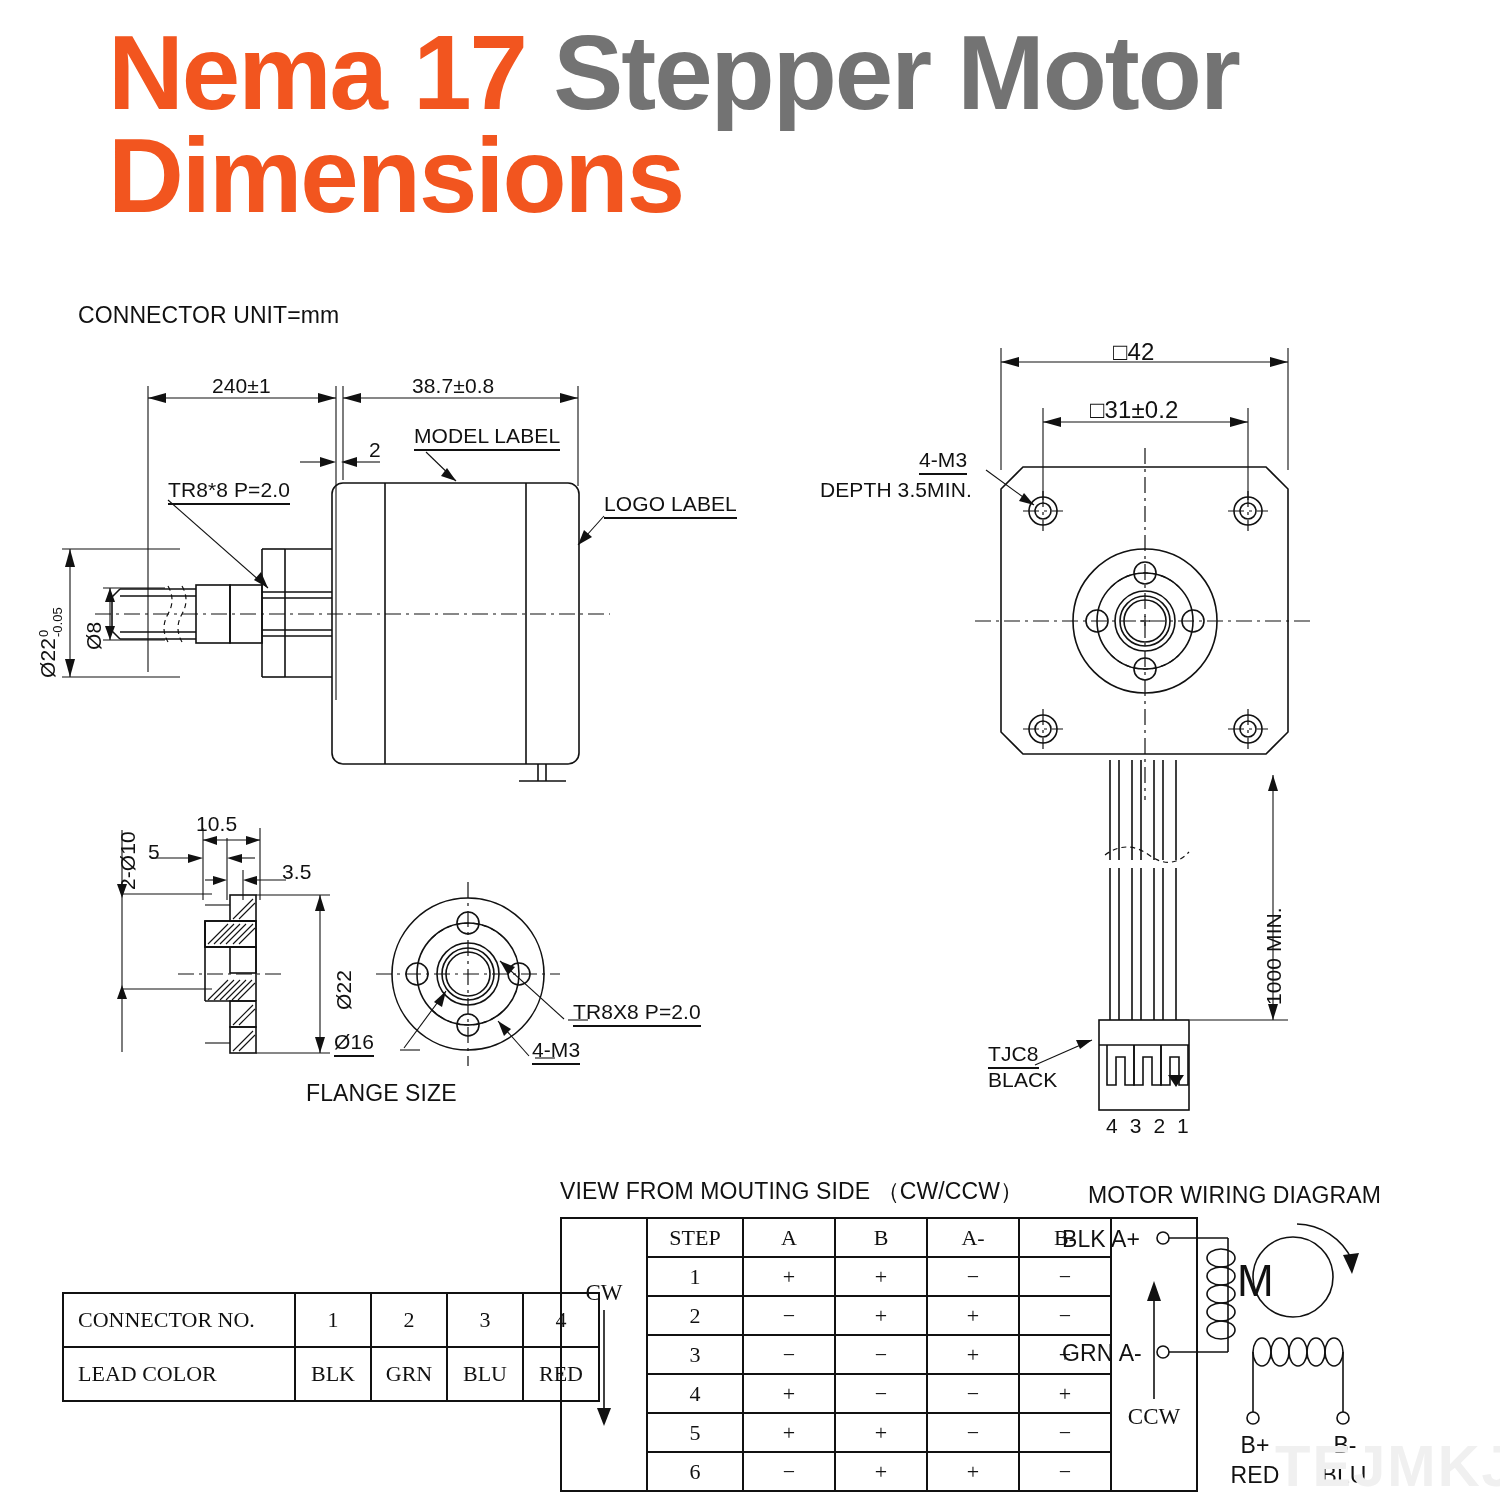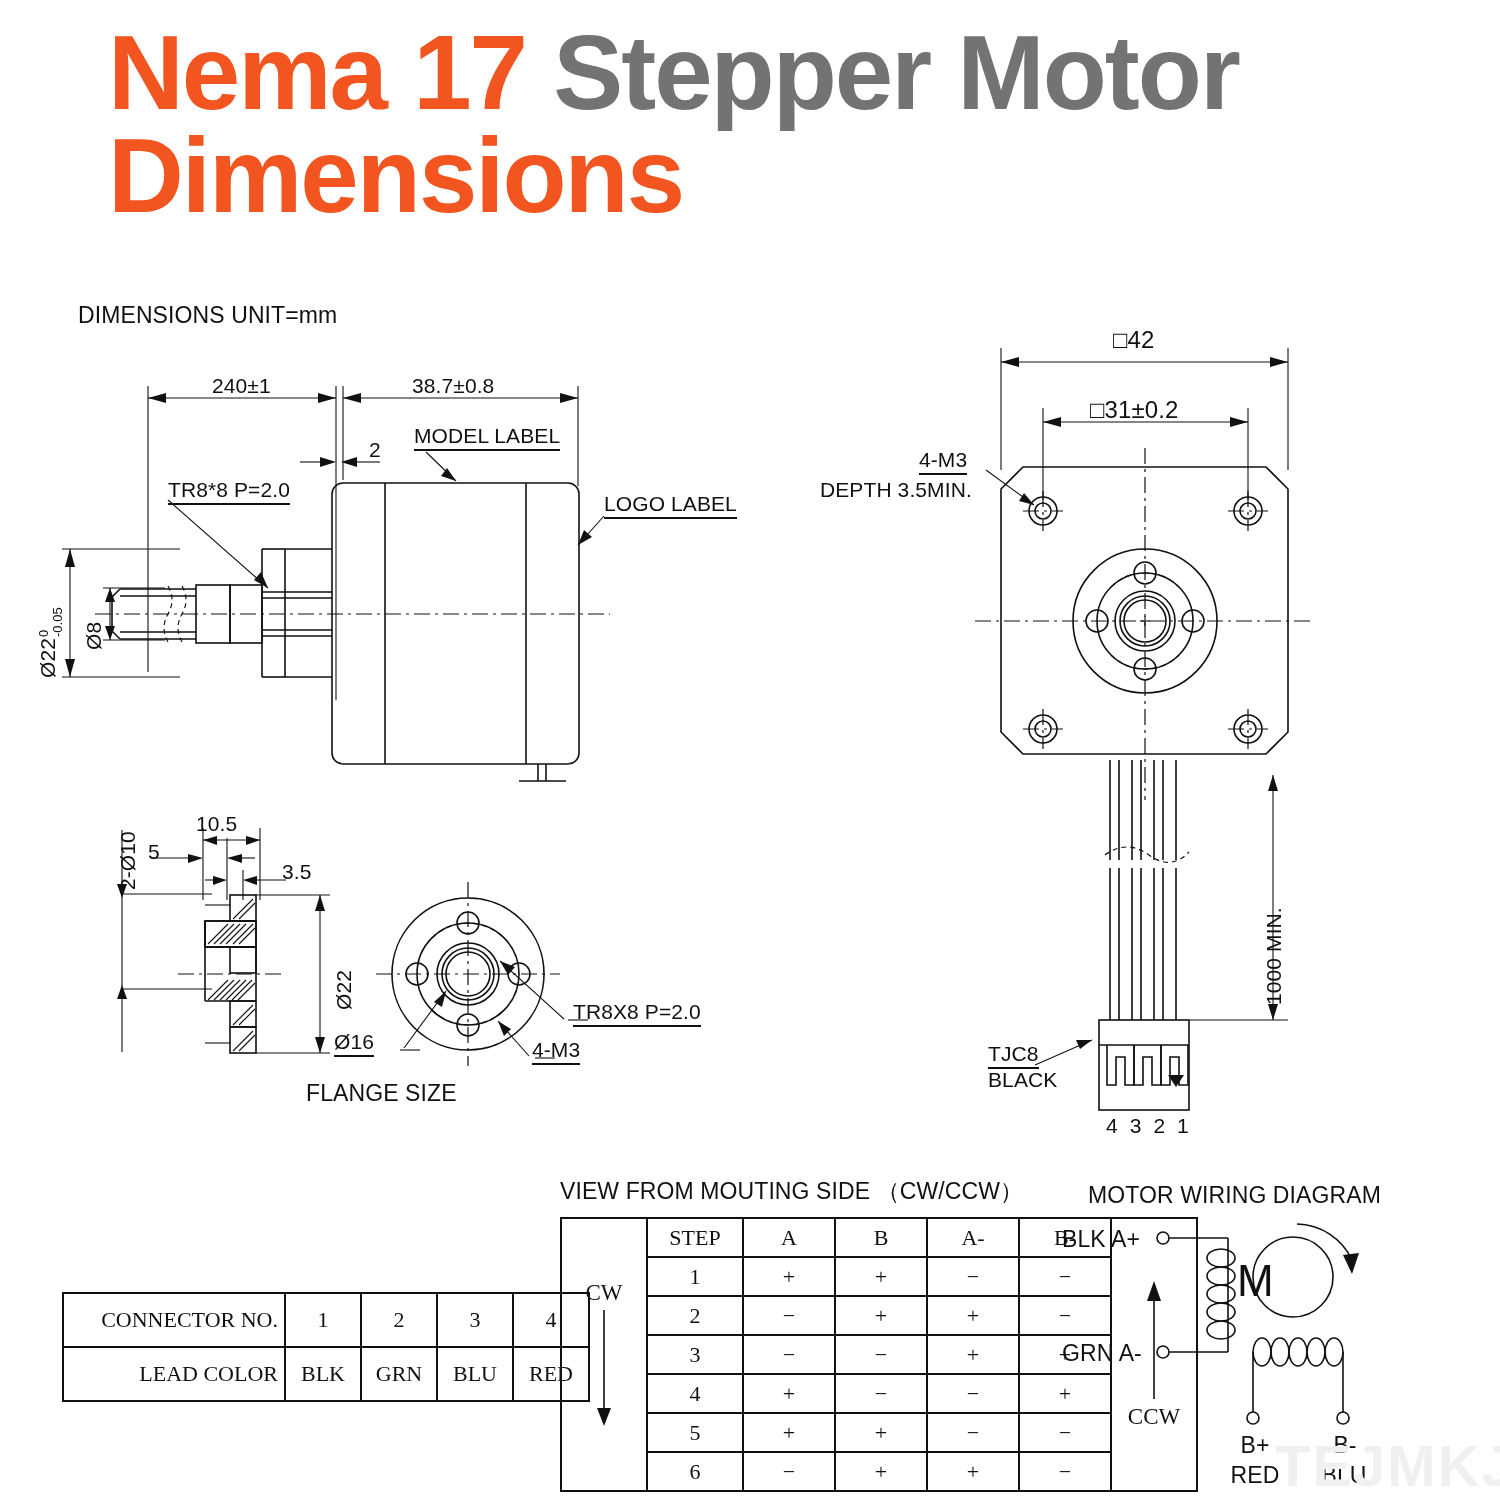--- a/index.html
+++ b/index.html
@@ -21,41 +21,41 @@
   .lnT{stroke:#111;stroke-width:1.1;fill:none;}
   .lnD{stroke:#111;stroke-width:1.2;fill:none;stroke-dasharray:16 5 3 5;}
   .lnDash{stroke:#111;stroke-width:1.2;fill:none;stroke-dasharray:5 4;}
   .fillB{fill:#111;stroke:none;}
   
   table{border-collapse:collapse;}
   .tbl td,.tbl th{border:2px solid #111;font-size:22px;text-align:center;
      font-weight:400;color:#111;padding:4px 6px;font-family:Liberation Serif, serif;margin-left:36px;}
   #connector-table{left:62px;top:1292px;}
   #connector-table td{height:44px;}
-  #connector-table td.lbl{text-align:right;width:210px;padding-left:4px;font-size:22px;}
+  #connector-table td.lbl{text-align:left;width:210px;padding-left:14px;font-size:22px;}
   #connector-table td.val{width:62px;}
   #seq-wrap{left:560px;top:1174px;}
   #seq-head .dt{font-size:23px;}
   #phase-table td{height:29px;font-size:22px;line-height:1;}
   #phase-table td.step{width:82px;}
   #phase-table td.v{width:78px;}
   #phase-table td.dir{width:72px;border:2px solid #111;}
   .signp{font-size:26px;}
   .watermark{left:1275px;top:1432px;font-size:58px;font-weight:700;
       color:#f0f0f0;letter-spacing:2px;}
 </style>
 </head>
 <body>
 
 <div class="abs" id="title">
   <div class="ln"><span class="t-orange">Nema 17</span> <span class="t-dark">Stepper Motor</span></div>
   <div class="ln"><span class="t-orange">Dimensions</span></div>
 </div>
 
-<div class="abs dt" style="left:78px;top:302px;font-size:23px;">DIMENSIONS UNIT=mm</div>
+<div class="abs dt" style="left:78px;top:302px;font-size:23px;">CONNECTOR UNIT=mm</div>
 
 <svg width="1500" height="1500">
 
   <line class="lnT" x1="148" y1="386" x2="148" y2="672"></line>
   <line class="lnT" x1="336" y1="386" x2="336" y2="700"></line>
   <line class="lnT" x1="148" y1="398" x2="336" y2="398"></line>
   <polygon class="fillB" points="148,398 166,393 166,403"></polygon>
   <polygon class="fillB" points="336,398 318,393 318,403"></polygon>
 
   <line class="lnT" x1="343" y1="386" x2="343" y2="480"></line>
@@ -328,21 +328,21 @@
 
   <line class="lnT" x1="1035" y1="1065" x2="1092" y2="1040"></line>
   <polygon class="fillB" points="1092,1040 1076,1040 1080,1049"></polygon>
 
   <line class="lnT" x1="1190" y1="1020" x2="1288" y2="1020"></line>
   <line class="lnT" x1="1273" y1="775" x2="1273" y2="1020"></line>
   <polygon class="fillB" points="1273,775 1268,791 1278,791"></polygon>
   <polygon class="fillB" points="1273,1020 1268,1004 1278,1004"></polygon>
 </svg>
 
-<div class="abs dt lg" style="left:1113px;top:326px;">□42</div>
+<div class="abs dt lg" style="left:1113px;top:338px;">□42</div>
 <div class="abs dt lg" style="left:1090px;top:396px;">□31±0.2</div>
 <div class="abs dt udl" style="left:919px;top:448px;">4-M3</div>
 <div class="abs dt" style="left:820px;top:478px;">DEPTH 3.5MIN.</div>
 <div class="abs rot90 dt" style="left:1262px;top:1005px;">1000 MIN.</div>
 <div class="abs dt udl" style="left:988px;top:1042px;">TJC8</div>
 <div class="abs dt" style="left:988px;top:1068px;">BLACK</div>
 <div class="abs dt" style="left:1106px;top:1114px;letter-spacing:12px;"><span>4</span><span>3</span><span>2</span><span>1</span></div>
 
 <table class="tbl abs" id="connector-table">
   <tbody>

